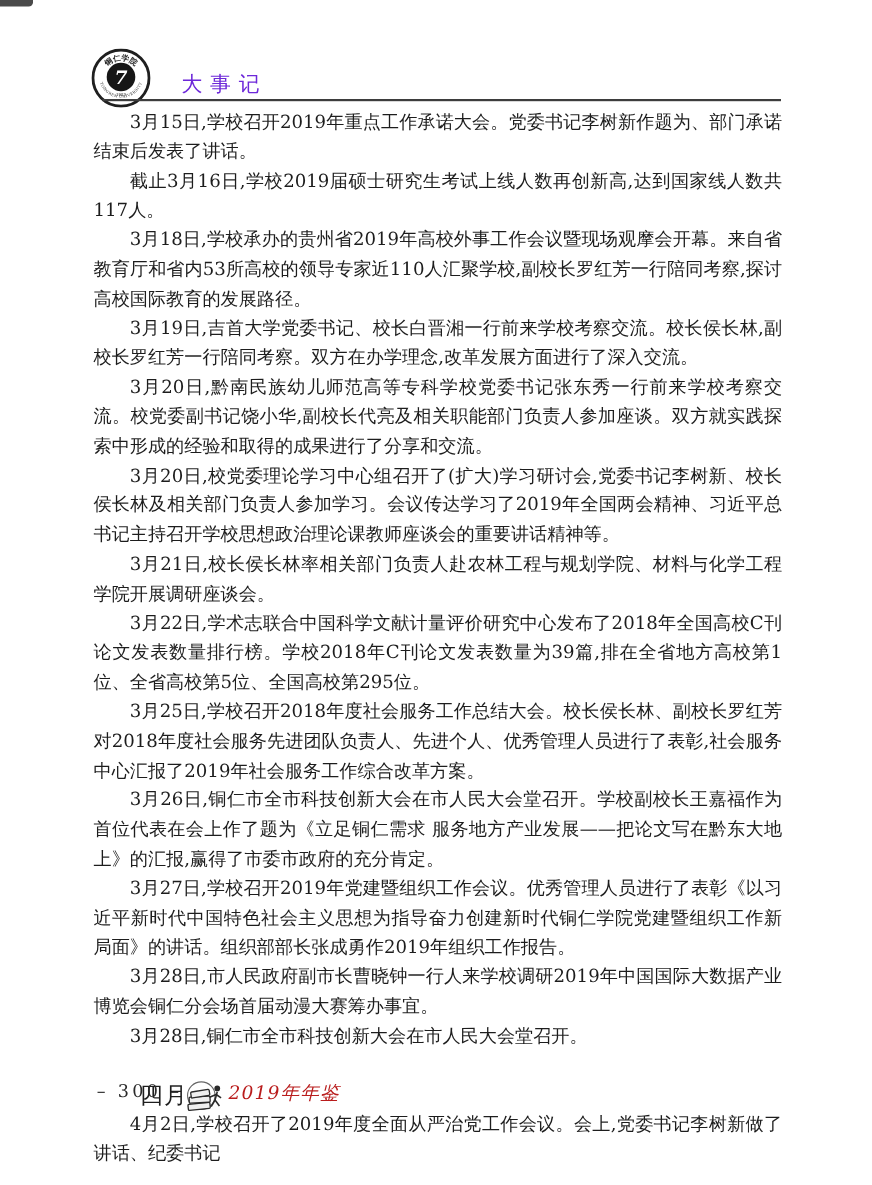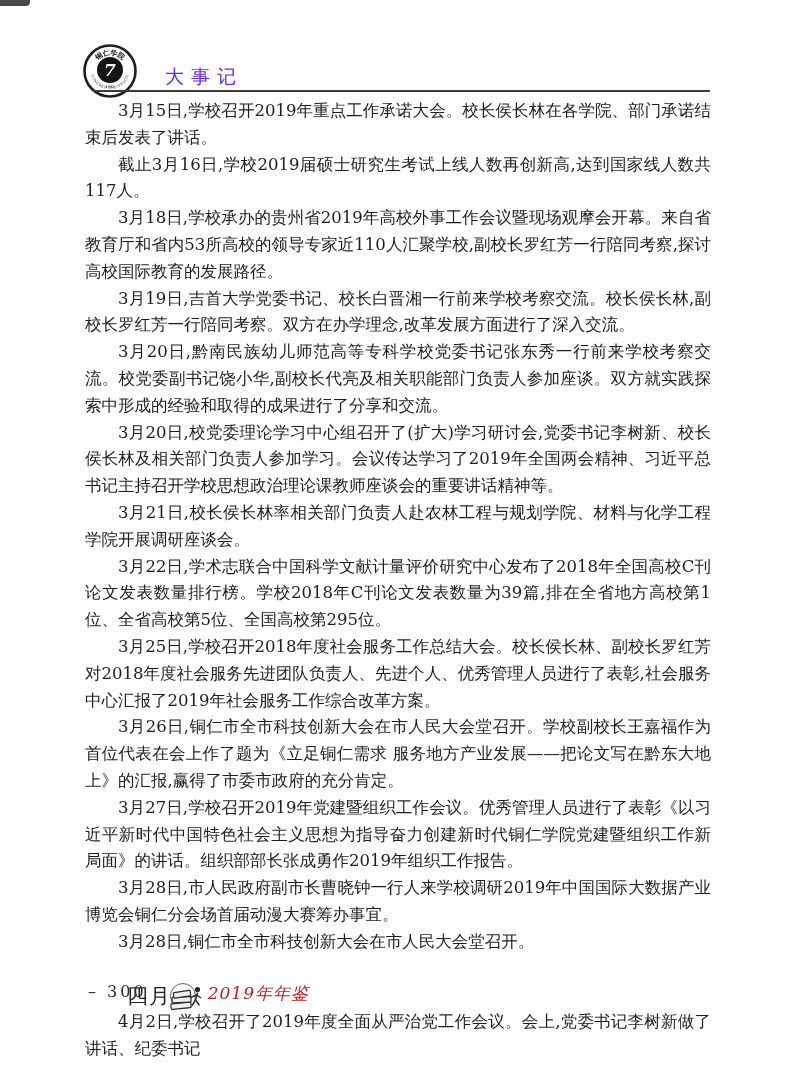--- a/index.html
+++ b/index.html
@@ -110,21 +110,21 @@
     <text x="27" y="43.5" text-anchor="middle" font-size="3.6" fill="#1f1f1f">1983</text>
     <text font-size="3.4" fill="#1f1f1f" letter-spacing="0.4">
       <textPath href="#arcBottom" startOffset="50%" text-anchor="middle">TONGREN UNIVERSITY</textPath>
     </text>
   </svg>
   <div class="section-title">大事记</div>
 </div>
 <div class="header-rule"></div>
 
 <div class="content">
-  <p class="para">3月15日,学校召开2019年重点工作承诺大会。校长侯长林在各学院、部门承诺结束后发表了讲话。</p>
+  <p class="para">3月15日,学校召开2019年重点工作承诺大会。党委书记李树新作题为、部门承诺结束后发表了讲话。</p>
   <p class="para">截止3月16日,学校2019届硕士研究生考试上线人数再创新高,达到国家线人数共117人。</p>
   <p class="para">3月18日,学校承办的贵州省2019年高校外事工作会议暨现场观摩会开幕。来自省教育厅和省内53所高校的领导专家近110人汇聚学校,副校长罗红芳一行陪同考察,探讨高校国际教育的发展路径。</p>
   <p class="para">3月19日,吉首大学党委书记、校长白晋湘一行前来学校考察交流。校长侯长林,副校长罗红芳一行陪同考察。双方在办学理念,改革发展方面进行了深入交流。</p>
   <p class="para">3月20日,黔南民族幼儿师范高等专科学校党委书记张东秀一行前来学校考察交流。校党委副书记饶小华,副校长代亮及相关职能部门负责人参加座谈。双方就实践探索中形成的经验和取得的成果进行了分享和交流。</p>
   <p class="para">3月20日,校党委理论学习中心组召开了(扩大)学习研讨会,党委书记李树新、校长侯长林及相关部门负责人参加学习。会议传达学习了2019年全国两会精神、习近平总书记主持召开学校思想政治理论课教师座谈会的重要讲话精神等。</p>
   <p class="para">3月21日,校长侯长林率相关部门负责人赴农林工程与规划学院、材料与化学工程学院开展调研座谈会。</p>
   <p class="para">3月22日,学术志联合中国科学文献计量评价研究中心发布了2018年全国高校C刊论文发表数量排行榜。学校2018年C刊论文发表数量为39篇,排在全省地方高校第1位、全省高校第5位、全国高校第295位。</p>
   <p class="para">3月25日,学校召开2018年度社会服务工作总结大会。校长侯长林、副校长罗红芳对2018年度社会服务先进团队负责人、先进个人、优秀管理人员进行了表彰,社会服务中心汇报了2019年社会服务工作综合改革方案。</p>
   <p class="para">3月26日,铜仁市全市科技创新大会在市人民大会堂召开。学校副校长王嘉福作为首位代表在会上作了题为《立足铜仁需求 服务地方产业发展——把论文写在黔东大地上》的汇报,赢得了市委市政府的充分肯定。</p>
   <p class="para">3月27日,学校召开2019年党建暨组织工作会议。优秀管理人员进行了表彰《以习近平新时代中国特色社会主义思想为指导奋力创建新时代铜仁学院党建暨组织工作新局面》的讲话。组织部部长张成勇作2019年组织工作报告。</p>

